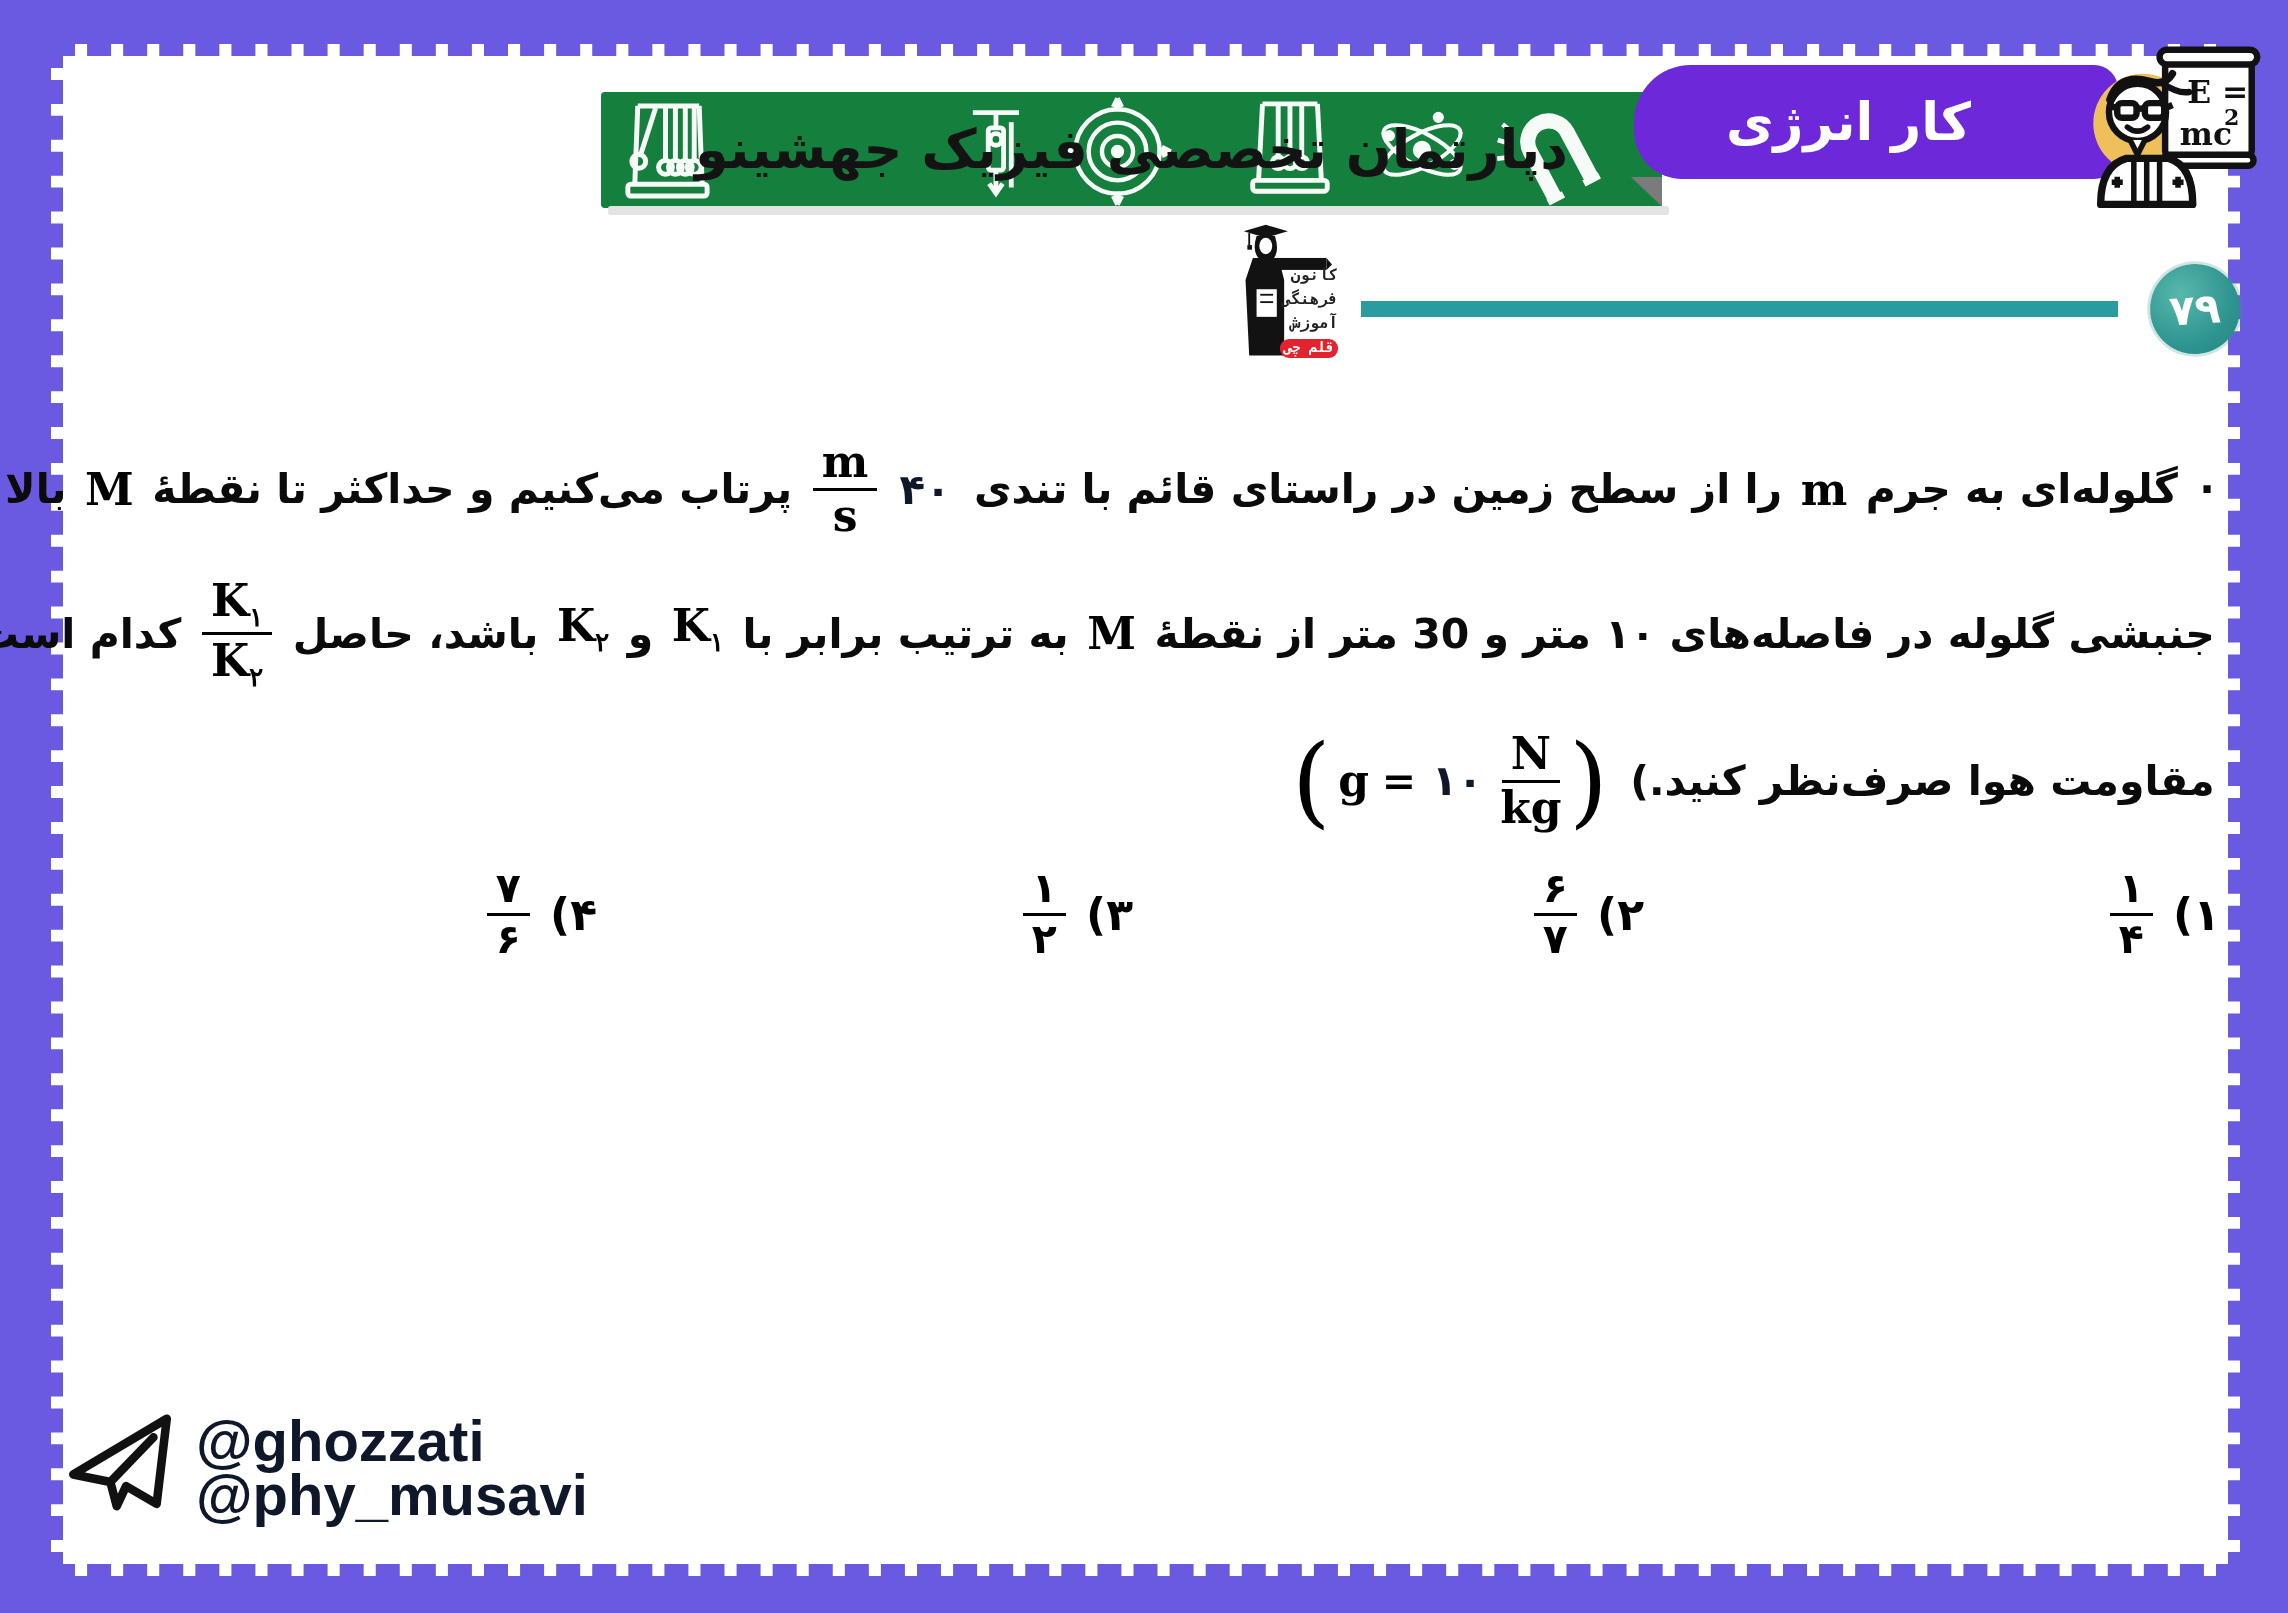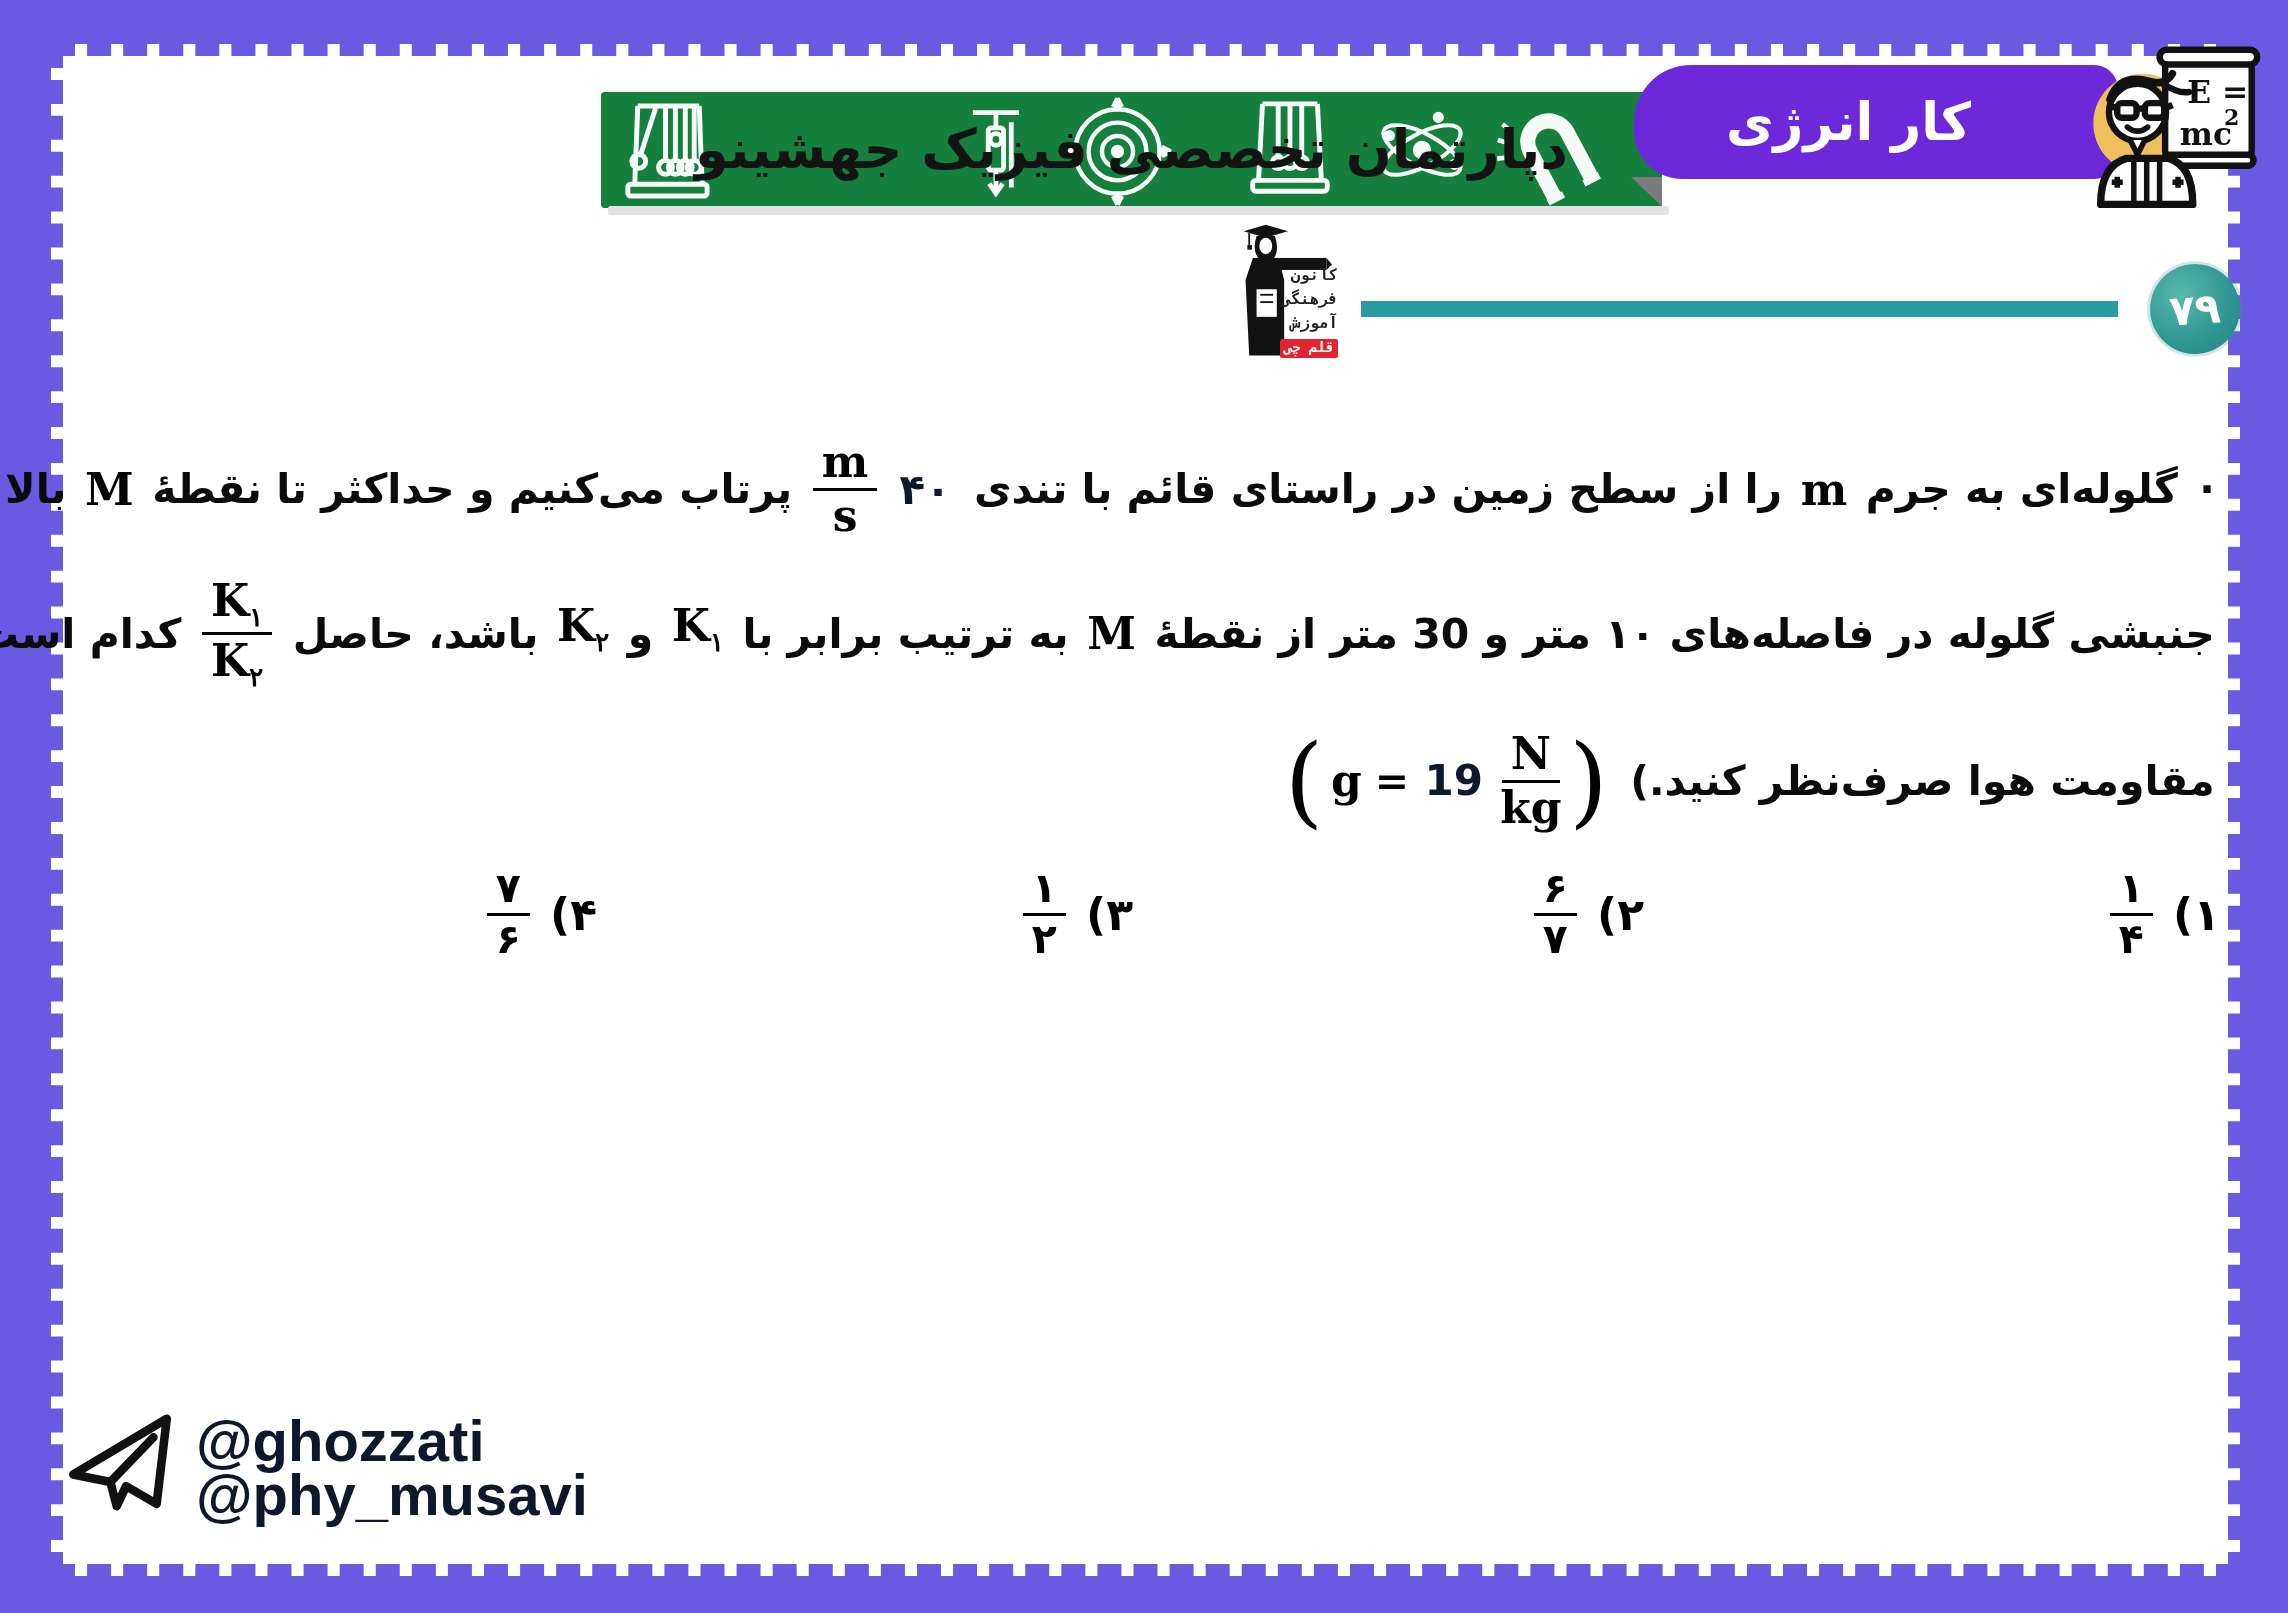--- a/index.html
+++ b/index.html
@@ -23,21 +23,21 @@
   .fold{position:absolute;left:1631px;top:177px;width:31px;height:29.5px;background:#7B7B7B;
           clip-path:polygon(0 0,100% 0,100% 100%);z-index:3;}
   
   .einstein{position:absolute;left:2084px;top:46px;width:177px;height:175px;z-index:5;}
   
   .ghalamchi{position:absolute;left:1240px;top:223px;width:100px;height:138px;z-index:3;}
   .gh-figure{position:absolute;left:0;top:0;}
   .gh-col{position:absolute;left:52px;top:41px;width:46px;text-align:center;direction:rtl;font-family:Liberation Mono, monospace;}
   .gh-col .gl{font-size:15.7px;font-weight:700;color:#222;line-height:24px;white-space:nowrap;}
   .gh-col .gl-red{display:inline-block;background:#E3232E;color:#fff;font-size:14px;font-weight:700;
-          line-height:19.4px;padding:0 3.7px;border-radius:2px;margin-top:2.8px;white-space:nowrap;}
+          line-height:19.4px;padding:0 3.7px;border-radius:9px;margin-top:2.8px;white-space:nowrap;}
   
   .rule{position:absolute;left:1361px;top:301px;width:757px;height:15.7px;background:#289C9E;z-index:2;}
   .numbadge{position:absolute;left:2150px;top:264px;width:90px;height:90px;border-radius:50%;
           background:radial-gradient(circle at 36% 32%,#57B8AD,#2E948F 62%,#26857E 100%);
           display:flex;align-items:center;justify-content:center;z-index:2;
           box-shadow:0 0 0 2.8px rgba(62,150,144,.25);transform:rotate(-6deg);}
   .numbadge span{color:#fff;font-size:42px;font-weight:700;transform:rotate(2deg);}
   
   .qline{position:absolute;left:55px;right:66px;direction:rtl;text-align:right;white-space:nowrap;z-index:2;}
   .qline > *{display:inline-block;vertical-align:middle;}
@@ -234,21 +234,21 @@
     <span class="fa-seg">کدام است؟</span>
     
   </div>
 
   <div class="qline l3">
     <span class="fa-seg">مقاومت هوا صرف‌نظر کنید.)</span>
     <span class="gformula">
       <span class="bigparen">(</span>
       <span class="gsym">g</span>
       <span class="geq">=</span>
-      <span class="num-fa">19</span>
+      <span class="num-fa">۱۰</span>
       <span class="frac mlat">
           <span class="ftop">N</span>
           <span class="fbot">kg</span>
         </span>
       <span class="bigparen">)</span>
     </span>
   </div>
 
   <div class="opt" style="right:69px">
     <span class="marker">۱)</span>

